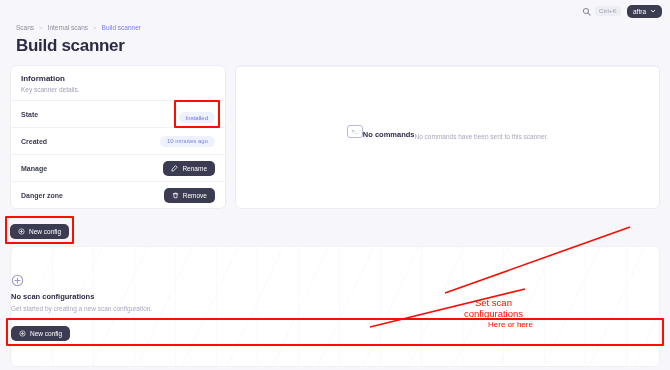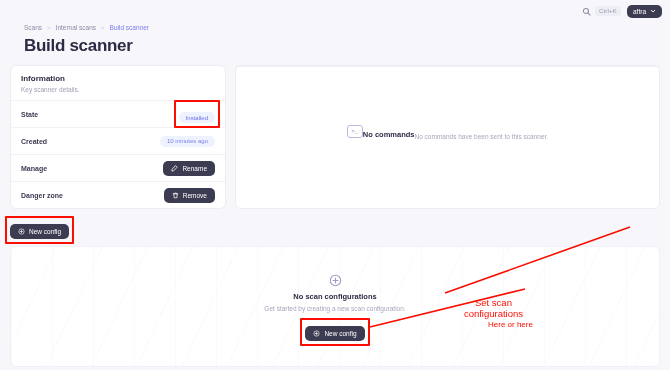--- a/index.html
+++ b/index.html
@@ -30,21 +30,21 @@
   }
   .user-pill {
     display: flex; align-items: center; gap: 4px;
     background: #3b3b52; color: #ffffff;
     border-radius: 5px; padding: 3px 6px;
     font-size: 6.5px; cursor: pointer;
   }
   .chev { width: 6px; height: 6px; display:block; }
 
   
-  .page-head { padding: 2px 10px 0 24px; }
+  .page-head { padding: 2px 10px 0 16px; }
   .crumbs {
     display: flex; align-items: center; gap: 5px;
     font-size: 6.5px; color: #8b8ba3; margin-bottom: 5px;
   }
   .crumbs .sep { color: #c3c3d4; font-size: 6px; }
   .crumbs .cur { color: #7b7bf0; }
   .crumb { cursor: pointer; }
   h1.title {
     font-size: 17px; font-weight: 700;
     color: #2b2c44; letter-spacing: -.3px;
@@ -128,21 +128,21 @@
   .hatch-card {
     margin: 0 10px; height: 121px;
     background-color: #ffffff;
     background-image:
       repeating-linear-gradient(90deg, #fafafd 0 1px, transparent 1px 41px),
       repeating-linear-gradient(115deg, #fafafd 0 1px, transparent 1px 41px);
     border: 1px solid #f0f0f6;
     border-radius: 6px;
     position: relative;
     display: flex; flex-direction: column;
-    align-items: center; justify-content: center;
+    justify-content: center;
   }
   .plus-ico { width: 13px; height: 13px; display:block; margin-bottom: 6px; color:#9a9ac4;}
   .cfg-title { font-size: 7.5px; font-weight: 700; color: #2b2c44; }
   .cfg-sub { font-size: 6.5px; color: #a7a7bc; margin-top: 4px; margin-bottom: 11px; }
 
   
   .annot {
     position: absolute; left: 443px; top: 51px;
     text-align: center; color: #fb0d00; pointer-events: none;
     line-height: 1.15;

